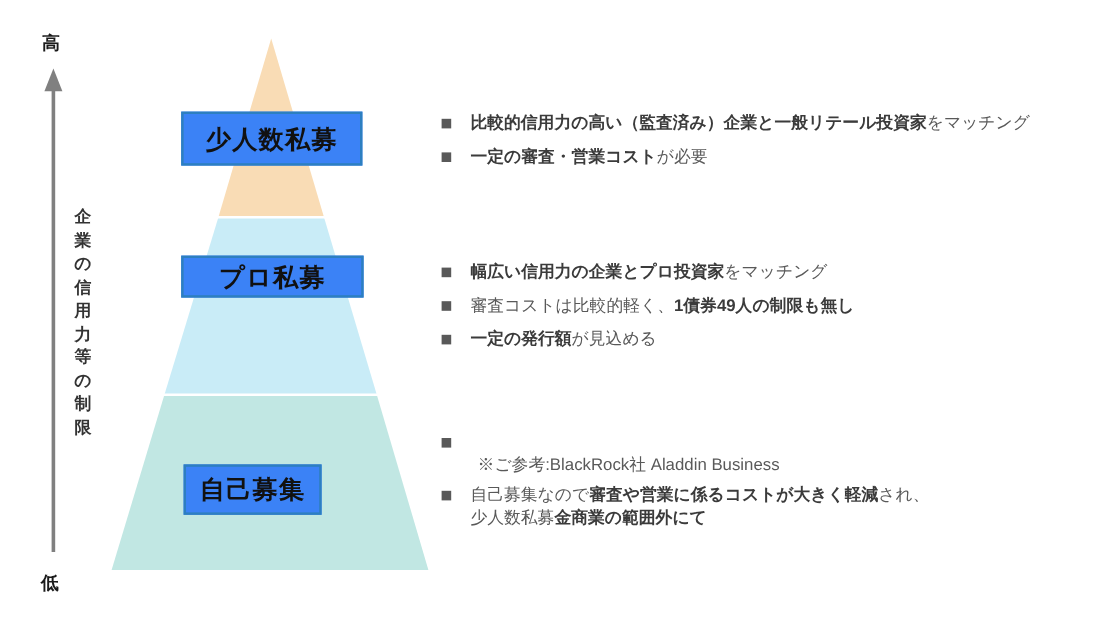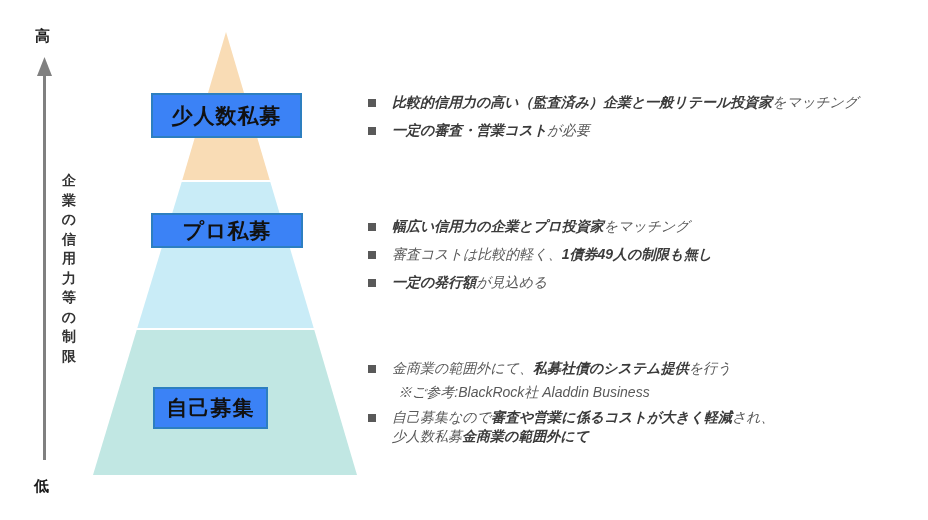--- a/index.html
+++ b/index.html
@@ -33,21 +33,21 @@
     box-sizing:border-box;
     z-index:3;
   }
   .tier-label-box .tier-label{
     font-size:21px;font-weight:bold;color:#111111;letter-spacing:1px;
   }
   #tier-box-top{left:151px;top:93px;width:151px;height:45px;}
   #tier-box-middle{left:151px;top:213px;width:152px;height:35px;}
   #tier-box-bottom{left:153px;top:387px;width:115px;height:42px;}
   .bullet-section{
-    position:absolute;left:368px;width:552px;font-style:italic;
+    position:absolute;left:368px;width:552px;
   }
   #section-0{top:93px;}
   #section-1{top:217px;text-align:right;}
   #section-2{top:359px;}
   .bullet-row{
     display:flex;align-items:flex-start;
     margin-bottom:9px;
   }
   .bullet-row.note{
     padding-left:30px;
@@ -130,21 +130,20 @@
         <span class="bullet-text"><span>審査コストは比較的軽く、</span><span class="b">1債券49人の制限も無し</span></span>
       </div>
       <div class="bullet-row">
         <span class="bullet-marker"></span>
         <span class="bullet-text"><span class="b">一定の発行額</span><span>が見込める</span></span>
       </div>
     </div>
   <div id="section-2" class="bullet-section">
       <div class="bullet-row">
         <span class="bullet-marker"></span>
-        <span class="bullet-text"><span>金商業の範囲外にて、</span><span class="b">私募社債のシステム提供</span><span>を行う</span></span>
       </div>
       <div class="bullet-row note">
         <span class="bullet-text"><span>※ご参考:BlackRock社 Aladdin Business</span></span>
       </div>
       <div class="bullet-row">
         <span class="bullet-marker"></span>
         <span class="bullet-text"><span>自己募集なので</span><span class="b">審査や営業に係るコストが大きく軽減</span><span>され、</span><br><span>少人数私募</span><span class="b">金商業の範囲外にて</span></span>
       </div>
     </div>
 

